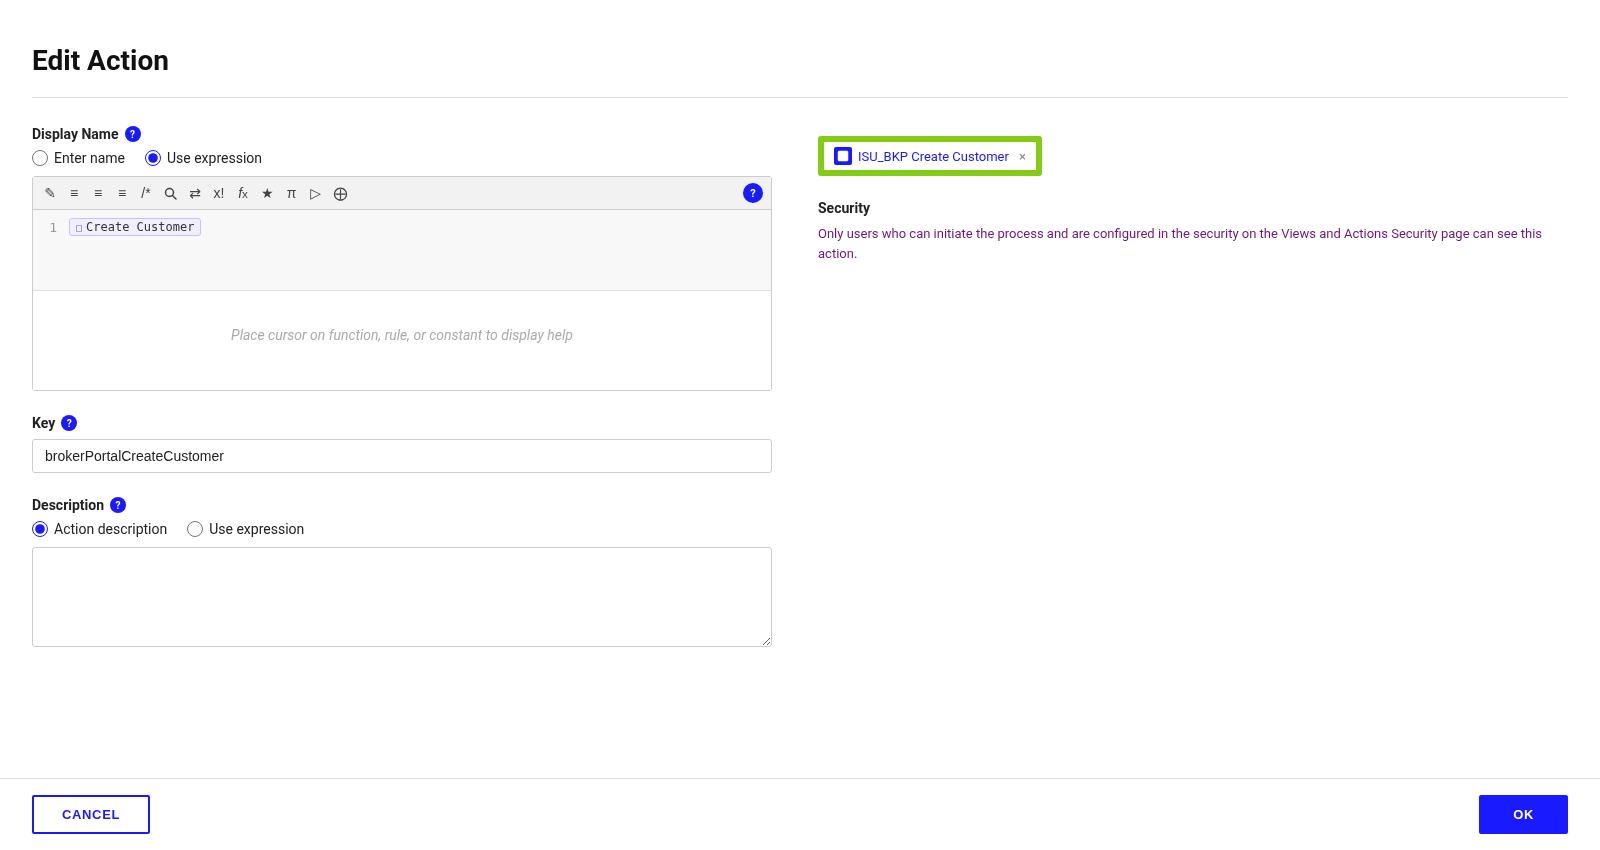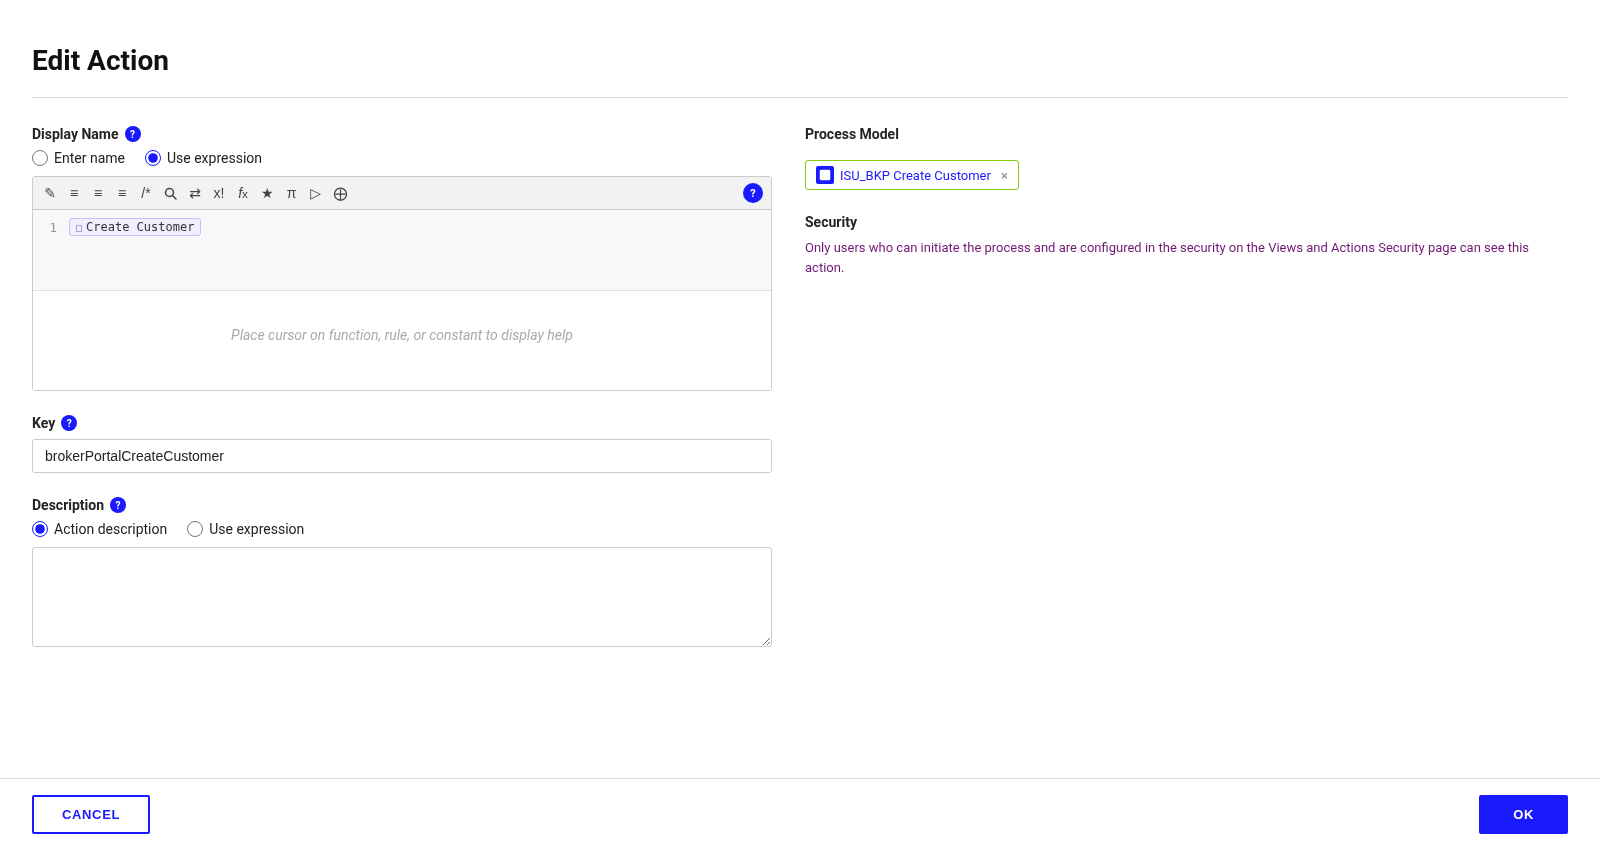--- a/index.html
+++ b/index.html
@@ -25,21 +25,21 @@
     }
 
     hr.divider {
       border: none;
       border-top: 1px solid #ddd;
       margin-bottom: 28px;
     }
 
     .main-layout {
       display: flex;
-      gap: 33px;
+      gap: 46px;
     }
 
     .left-panel {
       flex: 0 0 740px;
       max-width: 740px;
     }
 
     .right-panel {
       flex: 1;
     }
@@ -226,21 +226,21 @@
 
     
     .process-model-section {
       margin-bottom: 24px;
     }
 
     .process-model-tag {
       display: inline-flex;
       align-items: center;
       gap: 6px;
-      border: 1px solid #84cc16;
+      border: 6px solid #84cc16;
       border-radius: 3px;
       padding: 5px 10px;
       font-size: 13px;
       color: #1a1aff;
       background: #fff;
       cursor: pointer;
       margin-top: 10px;
     }
 
     .process-model-tag .process-icon {
@@ -405,23 +405,20 @@
           </label>
         </div>
         <textarea class="description-textarea" style=""></textarea>
       </div>
 
     </div>
 
     <div class="right-panel">
 
       <div class="process-model-section">
-        <div class="field-label">
-          <span>Process Model</span>
-        </div>
         <div class="process-model-tag">
           <span class="process-icon">
             <svg width="12" height="12" viewBox="0 0 12 12" fill="none">
               <rect x="1" y="1" width="10" height="10" rx="1" fill="white" stroke="white" stroke-width="0.5"></rect>
               <circle cx="3" cy="6" r="1.5" fill="#fff" opacity="0.8"></circle>
               <circle cx="9" cy="6" r="1.5" fill="#fff" opacity="0.8"></circle>
               <line x1="4.5" y1="6" x2="7.5" y2="6" stroke="#fff" stroke-width="1"></line>
             </svg>
           </span>
           <span>ISU_BKP Create Customer</span>

